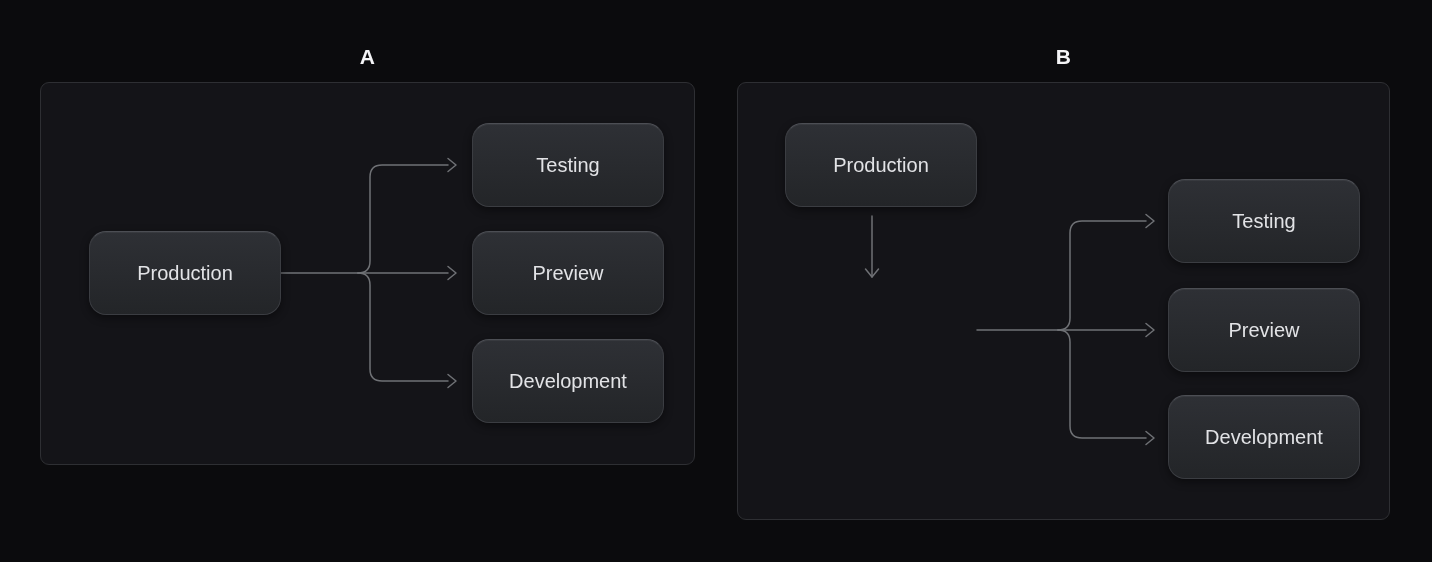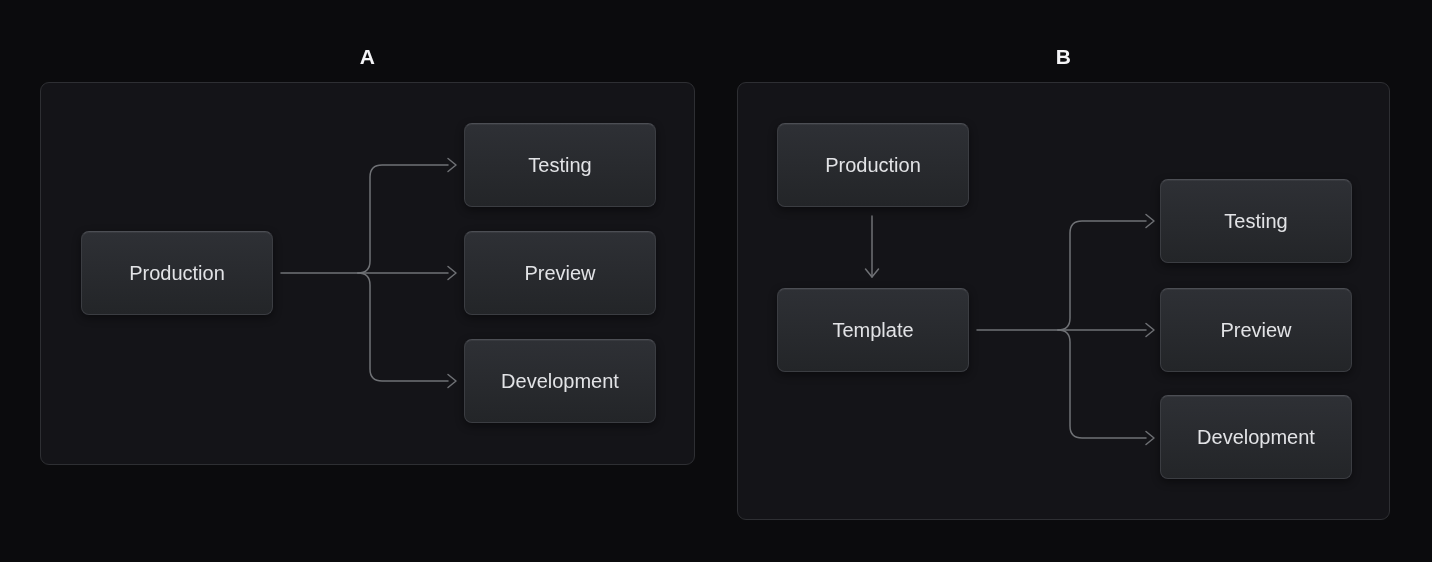--- a/index.html
+++ b/index.html
@@ -37,29 +37,30 @@
     display:flex;align-items:center;justify-content:center;
     color:var(--label-text);
     font-size:21px;font-weight:700;
     letter-spacing:.5px;
   }
   .label-a{left:40px;width:655px;}
   .label-b{left:737px;width:653px;}
   .node{
     position:absolute;
     width:192px;height:84px;
-    border-radius:8px;
+    border-radius:17px;
     background:linear-gradient(180deg,var(--node-background-top),var(--node-background-bottom));
     border:1px solid var(--node-border);
     border-top-color:var(--node-border-top);
     box-shadow:0 3px 8px rgba(0,0,0,.45), inset 0 1px 0 rgba(255,255,255,.05);
     display:flex;align-items:center;justify-content:center;
     color:var(--node-text);
     font-size:20px;
     white-space:nowrap;
+    margin-left:8px;
   }
   .edges{
     position:absolute;left:0;top:0;
     width:1432px;height:562px;
     pointer-events:none;
   }
   .edges path{
     fill:none;
     stroke:var(--edge);
     stroke-width:1.5;
@@ -116,18 +117,17 @@
       <path d="M1146 431.5 L1154 438 L1146 444.5"></path>
     </g>
   </svg>
 
   <div class="node" style="left:81px;top:231px;">Production</div>
   <div class="node" style="left:464px;top:123px;">Testing</div>
   <div class="node" style="left:464px;top:231px;">Preview</div>
   <div class="node" style="left:464px;top:339px;">Development</div>
 
   <div class="node" style="left:777px;top:123px;">Production</div>
-  <div class="node" style="left:777px;top:288px;">Template</div>
   <div class="node" style="left:1160px;top:179px;">Testing</div>
   <div class="node" style="left:1160px;top:288px;">Preview</div>
   <div class="node" style="left:1160px;top:395px;">Development</div>
 
 </div>
 
 </body></html>

